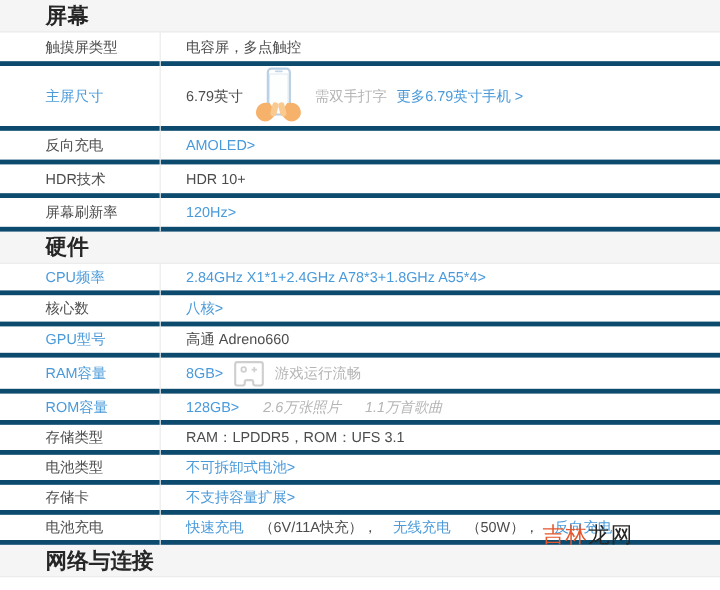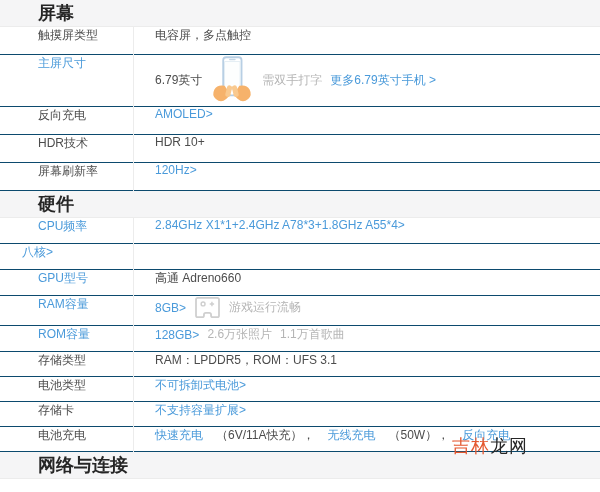--- a/index.html
+++ b/index.html
@@ -22,42 +22,42 @@
     height:26px;line-height:26px;background:var(--header-bg);
     border-bottom:1px solid var(--divider);
     padding-left:38px;font-weight:700;font-size:18px;color:#262626;
   }
   .rows{position:relative;}
   .rows::before{
     content:'';position:absolute;left:133px;top:0;bottom:0;width:1px;
     background:var(--divider);
   }
   .row{
-    display:flex;align-items:flex-start;
-    border-bottom:1px solid #0c4a6e;
+    display:flex;align-items:center;
+    border-bottom:4px solid #0c4a6e;
     min-height:27px;box-sizing:border-box;
   }
   .row.h52{min-height:52px;}
   .row.h30{min-height:30px;}
   .row.h28{min-height:28px;}
   .row.h26{min-height:26px;}
   .row.h25{min-height:25px;}
   .lbl{
     width:133px;flex:none;box-sizing:border-box;padding-left:38px;
     color:var(--text);
   }
   .lbl.blue{color:var(--link);}
   .val{
     flex:1;display:flex;align-items:center;padding-left:22px;gap:8px;
     flex-wrap:nowrap;white-space:nowrap;
   }
   .t{color:var(--text);}
   a.link{color:var(--link);text-decoration:none;cursor:pointer;}
   .hint{color:var(--hint);}
-  .hint.sp{}
+  .hint.sp{margin-left:12px;font-style:italic;}
   .icon{display:inline-flex;align-items:center;flex:none;}
   .wm{
     position:absolute;left:452px;top:434px;
     font-size:18px;font-weight:400;letter-spacing:1px;white-space:nowrap;
   }
   .wm .o{color:var(--wm-orange);}
   .wm .d{color:var(--wm-dark);}
 </style>
 </head>
 <body>
@@ -118,20 +118,21 @@
 <div class="rows">
 
   <div class="row h26">
     <div class="lbl blue">CPU频率</div>
     <div class="val">
       <a class="link">2.84GHz X1*1+2.4GHz A78*3+1.8GHz A55*4&gt;</a>
     </div>
   </div>
 
   <div class="row h26">
+    <div class="lbl">核心数</div>
     <div class="val">
       <a class="link">八核&gt;</a>
     </div>
   </div>
 
   <div class="row h26">
     <div class="lbl blue">GPU型号</div>
     <div class="val">
       <span class="t">高通 Adreno660</span>
     </div>

